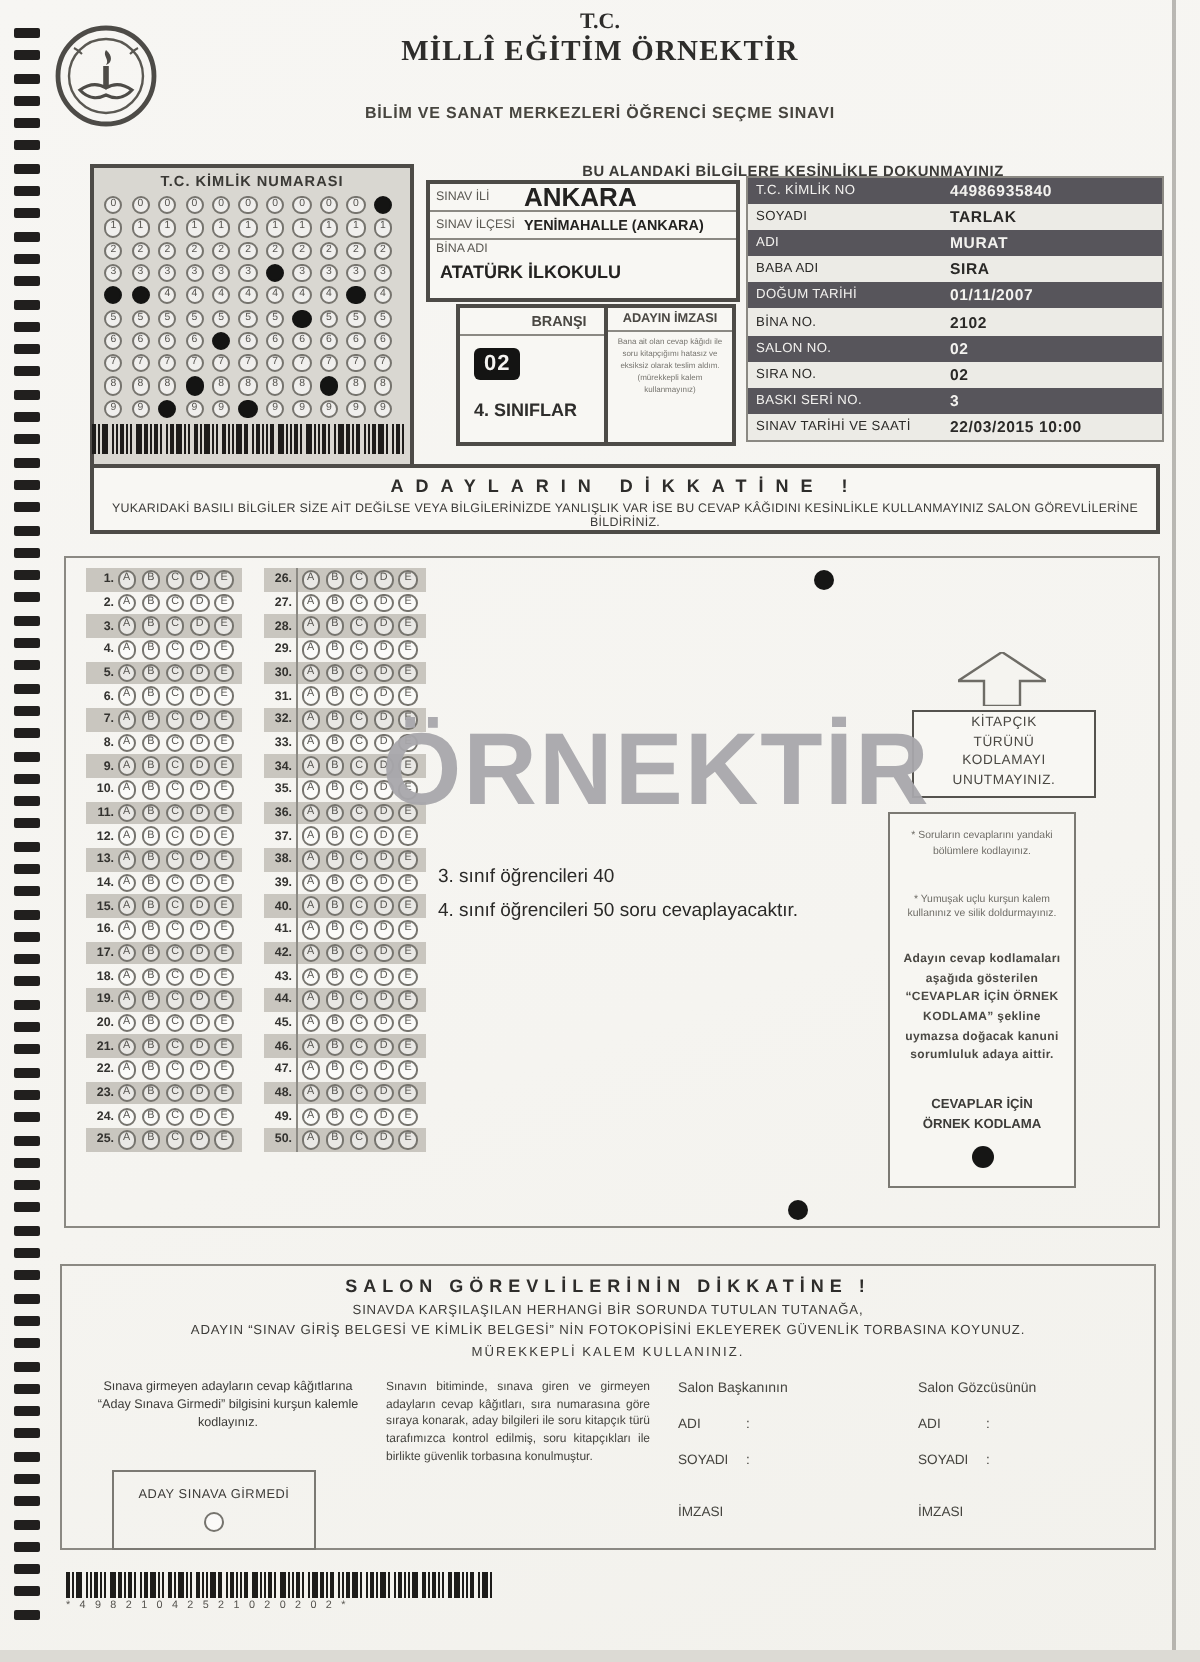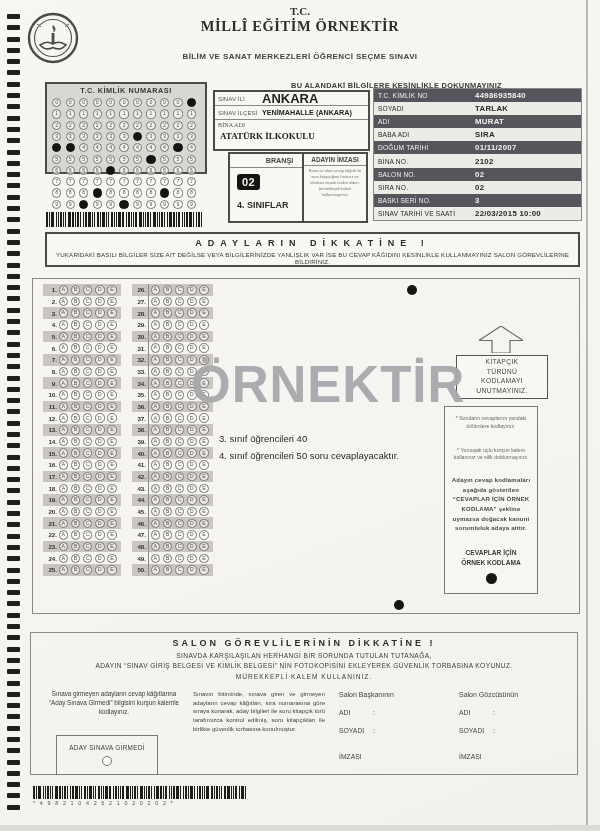--- a/index.html
+++ b/index.html
@@ -17,35 +17,35 @@
   .hdr{text-align:center;}
   .hdr-tc{left:150px;top:5px;width:300px;font-family:"Liberation Serif",serif;font-weight:bold;font-size:11px;}
   .hdr-min{left:100px;top:18px;width:400px;font-family:"Liberation Serif",serif;font-weight:bold;font-size:14.5px;letter-spacing:.6px;}
   .hdr-exam{left:100px;top:52px;width:400px;font-weight:bold;font-size:8px;letter-spacing:.4px;color:#47453f;}
   
   .bub{box-sizing:border-box;display:inline-flex;align-items:center;justify-content:center;
        width:9.5px;height:9.5px;border:1px solid #76746e;border-radius:50%;
        font-size:5.4px;line-height:1;color:#56544f;background:rgba(255,255,255,.6);flex:0 0 auto;}
   .bub.filled{background:#141413;border-color:#141413;color:transparent;}
   
-  .tcbox{left:45px;top:82px;width:162px;height:92px;border:2px solid #4d4b47;background:#d9d7d1;box-sizing:border-box;}
+  .tcbox{left:45px;top:82px;width:162px;height:152px;border:2px solid #4d4b47;background:#d9d7d1;box-sizing:border-box;}
   .tcbox .ttl{text-align:center;font-size:7.3px;font-weight:bold;letter-spacing:.5px;padding-top:2px;color:#3a3935;}
   .tcgrid{padding:2px 0 0 3px;}
   .tcrow{display:flex;height:11.3px;align-items:center;}
   .bub.tcb{width:9.2px;height:9.2px;margin:0 2.15px;font-size:5.2px;}
   .bc{background:transparent;font-size:0;}
   .bc i{display:inline-block;height:100%;background:#1d1c1a;vertical-align:top;}
   .tc-bc{left:46px;top:212px;width:160px;height:15px;}
   
   .notouch{left:213px;top:81px;width:367px;text-align:center;font-size:7.4px;font-weight:bold;letter-spacing:.3px;color:#3c3b38;}
   .exambox{left:213px;top:90px;width:157px;height:61px;border:2px solid #4d4b47;background:#f8f7f3;box-sizing:border-box;}
   .exrow{display:flex;align-items:center;height:13px;border-bottom:1px solid #8b8983;padding:0 3px;}
   .exrow .lab{font-size:6.2px;color:#5a5852;flex:0 0 44px;}
   .exrow .val{font-size:13px;font-weight:bold;color:#232220;}
-  .exrow3{border-bottom:none;display:block;height:auto;padding:1px 3px;font-family:Liberation Serif, serif;}
+  .exrow3{border-bottom:none;display:block;height:auto;padding:1px 3px;}
   .exrow3 .lab{font-size:6.2px;color:#5a5852;display:block;}
   .exrow3 .val{font-size:9px;font-weight:bold;display:block;margin-top:3px;padding-left:2px;}
   .bransbox{left:228px;top:152px;width:103px;height:71px;border:2px solid #4d4b47;background:#f8f7f3;box-sizing:border-box;}
   .boxhdr{text-align:center;font-size:7.2px;font-weight:bold;color:#4a4843;border-bottom:1px solid #8b8983;padding:2px 0;}
   .code-badge{position:absolute;left:7px;top:20px;background:#141413;color:#f4f3f0;font-size:11px;font-weight:bold;
               padding:2px 5px;border-radius:3px;letter-spacing:.5px;}
   .brans-name{position:absolute;left:7px;top:46px;font-size:9px;font-weight:bold;}
   .imzabox{left:302px;top:152px;width:66px;height:71px;border:2px solid #4d4b47;background:#f8f7f3;box-sizing:border-box;}
   .imzabox .boxhdr{font-size:6.4px;}
   .imza-note{font-size:4px;color:#76746e;text-align:center;padding:2px 3px;line-height:1.5;}

